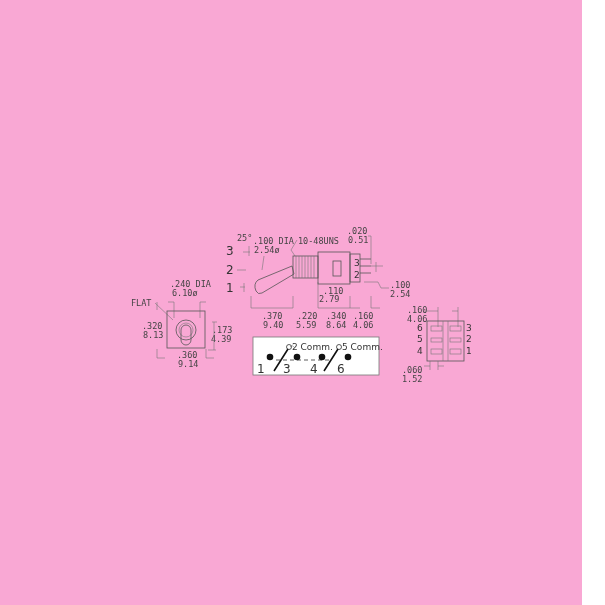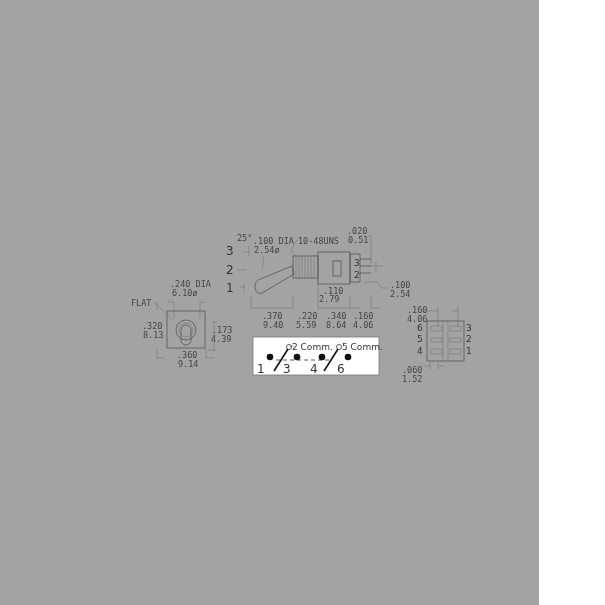--- a/index.html
+++ b/index.html
@@ -1,16 +1,16 @@
 <!DOCTYPE html>
 <html><head>
 <meta charset="utf-8">
 <style>
   html,body{margin:0;padding:0;background:#ffffff;}
-  #canvas{position:relative;width:539px;height:605px;background:#a3a3a3;overflow:hidden;}
+  #canvas{position:relative;width:582px;height:605px;background:#f9a8d4;overflow:hidden;}
   svg{position:absolute;left:0;top:0;}
   .lbl{font-family:"DejaVu Sans Mono","Liberation Mono",monospace;font-size:8.5px;fill:#444;}
   .lblb{font-family:"DejaVu Sans","Liberation Sans",sans-serif;font-size:9px;fill:#333;}
   .big{font-family:"DejaVu Sans","Liberation Sans",sans-serif;font-size:12px;fill:#333;}
   .ln{stroke:#555;stroke-width:0.8;fill:none;}
   .thin{stroke:#777;stroke-width:0.6;fill:none;}
 </style>
 </head>
 <body>
 

